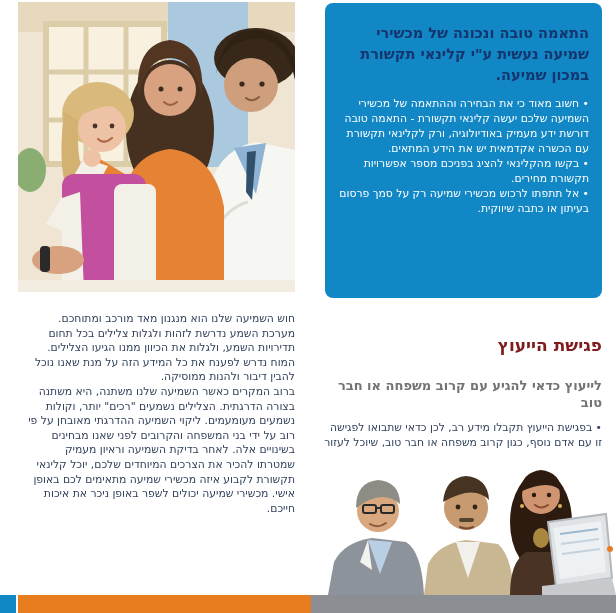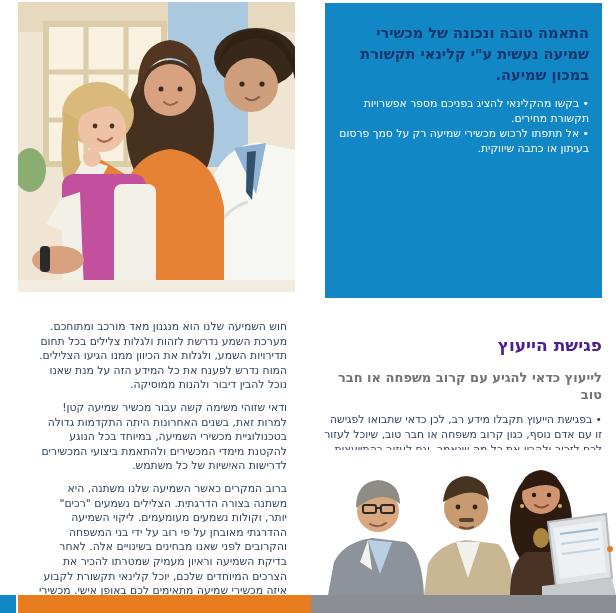--- a/index.html
+++ b/index.html
@@ -1,45 +1,45 @@
 <!DOCTYPE html>
 <html><head>
 <meta charset="utf-8">
 <style>
   html,body{margin:0;padding:0;background:#ffffff;}
   .page{
     position:relative;width:616px;height:613px;background:#ffffff;overflow:hidden;
     font-family:"DejaVu Sans","Liberation Sans",sans-serif;
   }
-  .rtl{direction:rtl;text-align:right;}
+  .rtl{direction:rtl;text-align:right;border-radius:8px;}
   
   .photo-top{position:absolute;left:18px;top:2px;width:277px;height:290px;overflow:hidden;}
   
   .blue-box{
     position:absolute;left:325px;top:3px;width:277px;height:295px;
     background:#1187c5;box-sizing:border-box;padding:20px 13px 0 13px;overflow:hidden;
   }
   .blue-box h1{
     margin:0 0 10px 0;font-size:14.5px;line-height:21px;font-weight:bold;color:#14356d;
   }
   .blue-box .bullet{
     margin:0;font-size:10.8px;line-height:15px;color:#ffffff;font-weight:500;
   }
   .bullet::before{content:"• ";}
   
   .consult{position:absolute;right:14px;top:334px;width:278px;}
-  .consult h2{margin:0 0 13px 0;font-size:17px;line-height:22px;font-weight:bold;color:#4c1d95;}
+  .consult h2{margin:0 0 21px 0;font-size:17px;line-height:22px;font-weight:bold;color:#7f1d1d;}
   .consult h3{margin:0 0 9px 0;font-size:13px;line-height:17px;font-weight:bold;color:#737373;}
   .consult .bullet{margin:0;font-size:10.8px;line-height:15px;color:#32425c;}
   
   .left-col{position:absolute;right:321px;top:312px;width:267px;}
   .left-col h2{margin:0 0 2px 0;font-size:13.2px;line-height:18px;font-weight:bold;}
   .left-col h2.orange{color:#e87d1f;}
   .left-col h2.navy{color:#14356d;margin-top:15px;}
-  .left-col p{margin:8px;font-size:10.8px;line-height:14.6px;color:#32425c;}
+  .left-col p{margin:0;font-size:10.8px;line-height:14.6px;color:#32425c;}
   
   .photo-bottom{position:absolute;left:310px;top:450px;width:306px;height:145px;overflow:hidden;}
   
   .bar{position:absolute;top:595px;height:18px;}
   .bar-blue{left:0;width:16px;background:#1187c5;}
   .bar-orange{left:18px;width:293px;background:#e87d1f;}
   .bar-gray{left:311px;width:305px;background:#8b8f94;}
 </style>
 </head>
 <body>
@@ -96,33 +96,33 @@
 
       <ellipse cx="40" cy="258" rx="26" ry="14" fill="#d8a180"></ellipse>
       <rect x="22" y="244" width="10" height="26" rx="4" fill="#2a2a2a"></rect>
 
       <rect x="0" y="278" width="277" height="12" fill="#f3ece0"></rect>
     </svg>
   </div>
 
   <section class="blue-box rtl">
     <h1>התאמה טובה ונכונה של מכשירי שמיעה נעשית ע"י קלינאי תקשורת במכון שמיעה.</h1>
+    <p class="bullet">חשוב מאוד כי את הבחירה וההתאמה של מכשירי השמיעה שלכם יעשה קלינאי תקשורת - התאמה טובה דורשת ידע מעמיק באודיולוגיה, ורק לקלינאי תקשורת עם הכשרה אקדמאית יש את הידע המתאים.</p>
     <p class="bullet">בקשו מהקלינאי להציג בפניכם מספר אפשרויות תקשורת מחירים.</p>
     <p class="bullet">אל תתפתו לרכוש מכשירי שמיעה רק על סמך פרסום בעיתון או כתבה שיווקית.</p>
   </section>
 
   <section class="consult rtl">
     <h2>פגישת הייעוץ</h2>
     <h3>לייעוץ כדאי להגיע עם קרוב משפחה או חבר טוב</h3>
     <p class="bullet">בפגישת הייעוץ תקבלו מידע רב, לכן כדאי שתבואו לפגישה זו עם אדם נוסף, כגון קרוב משפחה או חבר טוב, שיוכל לעזור לכם לזכור ולהבין את כל מה שנאמר, וגם לעזור בהתייעצות מאוחר יותר, בבית, לאחר הפגישה.</p>
   </section>
 
   <section class="left-col rtl">
     <p>חוש השמיעה שלנו הוא מנגנון מאד מורכב ומתוחכם. מערכת השמע נדרשת לזהות ולגלות צלילים בכל תחום תדירויות השמע, ולגלות את הכיוון ממנו הגיעו הצלילים. המוח נדרש לפענח את כל המידע הזה על מנת שאנו נוכל להבין דיבור ולהנות ממוסיקה.</p>
-    <p>ודאי שזוהי משימה קשה עבור מכשיר שמיעה קטן! למרות זאת, בשנים האחרונות היתה התקדמות גדולה בטכנולוגיית מכשירי השמיעה, במיוחד בכל הנוגע להקטנת מימדי המכשירים ולהתאמת ביצועי המכשירים לדרישות האישיות של כל משתמש.</p>
     <p>ברוב המקרים כאשר השמיעה שלנו משתנה, היא משתנה בצורה הדרגתית. הצלילים נשמעים "רכים" יותר, וקולות נשמעים מעומעמים. ליקוי השמיעה ההדרגתי מאובחן על פי רוב על ידי בני המשפחה והקרובים לפני שאנו מבחינים בשינויים אלה. לאחר בדיקת השמיעה וראיון מעמיק שמטרתו להכיר את הצרכים המיוחדים שלכם, יוכל קלינאי תקשורת לקבוע איזה מכשירי שמיעה מתאימים לכם באופן אישי. מכשירי שמיעה יכולים לשפר באופן ניכר את איכות חייכם.</p>
   </section>
 
   <div class="photo-bottom">
     <svg width="306" height="145" viewBox="0 0 306 145" xmlns="http://www.w3.org/2000/svg">
       <rect width="306" height="145" fill="#ffffff"></rect>
 
       <path d="M18,145 L24,112 Q34,92 62,88 L96,92 Q112,102 114,145 Z" fill="#8d939b"></path>
       <polygon points="58,90 82,92 70,124" fill="#b9d0e4"></polygon>
       <path d="M58,90 L50,112 L62,120 Z" fill="#f2f2ef"></path>

